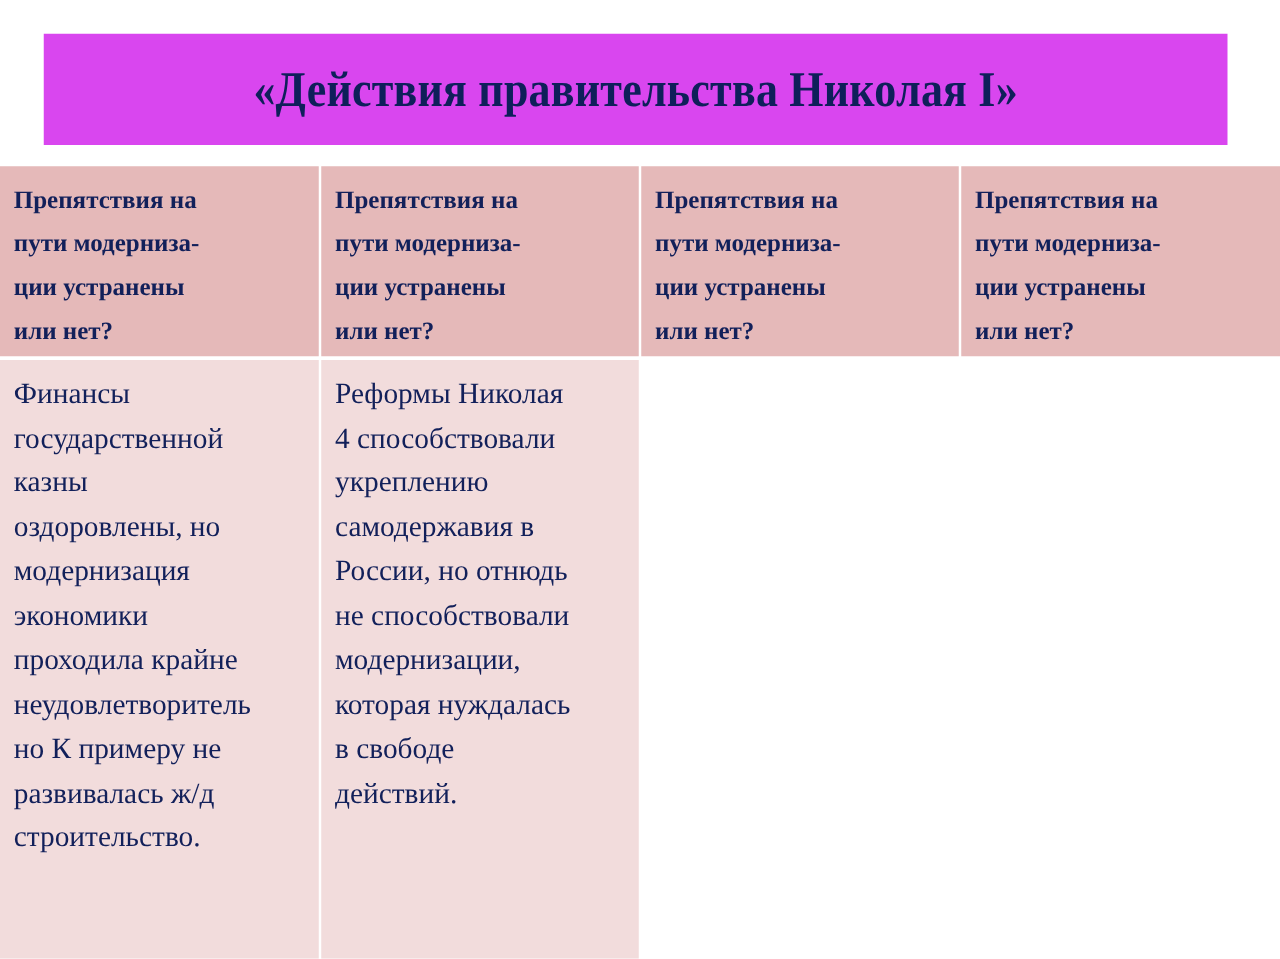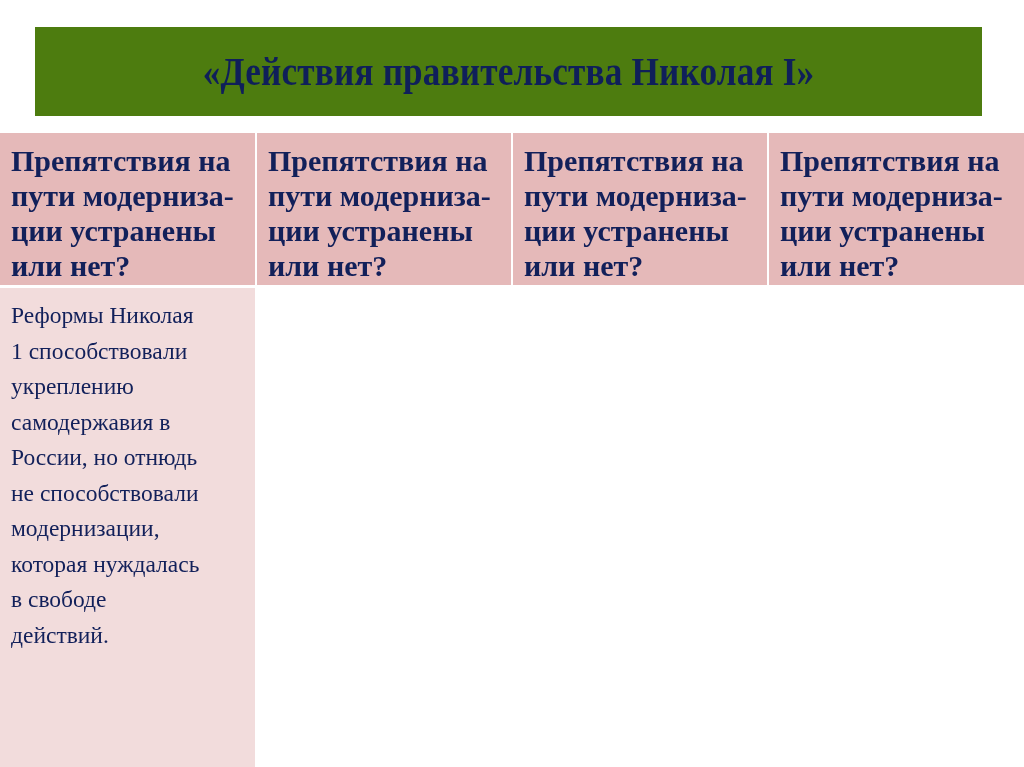--- a/index.html
+++ b/index.html
@@ -1,22 +1,22 @@
 <!DOCTYPE html>
 <html><head>
 <meta charset="utf-8">
 <style>
   html, body { margin:0; padding:0; background:#ffffff; }
   body { width:1024px; height:767px; position:relative; overflow:hidden; font-family:"Liberation Serif", serif; }
-  .title-band { position:absolute; left:35px; top:27px; width:947px; height:89px; background:#4d7c0f; display:flex; align-items:center; justify-content:center; }
+  .title-band { position:absolute; left:35px; top:27px; width:947px; height:89px; background:#d946ef; display:flex; align-items:center; justify-content:center; }
   .title { font-family:"Liberation Serif", serif; font-weight:bold; font-size:40px; color:#0f1f5a; transform:scaleX(0.88); white-space:nowrap; letter-spacing:0.2px; }
   .table { position:absolute; left:0; top:133px; width:1024px; height:634px; display:grid; grid-template-columns:255px 254px 254px 255px; column-gap:2px; grid-template-rows:152px 479px; row-gap:3px; }
   .hcell { background:#e5b9b9; padding:10px 10px 0 11px; box-sizing:border-box; }
   .bcell { background:#f2dcdc; padding:10px 10px 0 11px; box-sizing:border-box; }
-  .htext { font-weight:bold; font-size:30px; line-height:35px; color:#12205a; white-space:pre-line; }
+  .htext { font-weight:bold; font-size:20px; line-height:35px; color:#12205a; white-space:pre-line; }
   .btext { font-size:23.5px; line-height:35.5px; color:#12205a; white-space:pre-line; }
 </style>
 </head>
 <body>
 
 <div class="title-band">
   <div class="title">«Действия правительства Николая I»</div>
 </div>
 
 <div class="table">
@@ -39,22 +39,35 @@
 или нет?</div>
     </div>
   <div class="hcell">
       <div class="htext">Препятствия на
 пути модерниза-
 ции устранены
 или нет?</div>
     </div>
 
   <div class="bcell">
+      <div class="btext">Финансы
+государственной
+казны
+оздоровлены, но
+модернизация
+экономики
+проходила крайне
+неудовлетворитель
+но К примеру не
+развивалась ж/д
+строительство.</div>
+    </div>
+  <div class="bcell">
       <div class="btext">Реформы Николая
-1 способствовали
+4 способствовали
 укреплению
 самодержавия в
 России, но отнюдь
 не способствовали
 модернизации,
 которая нуждалась
 в свободе
 действий.</div>
     </div>
 </div>

